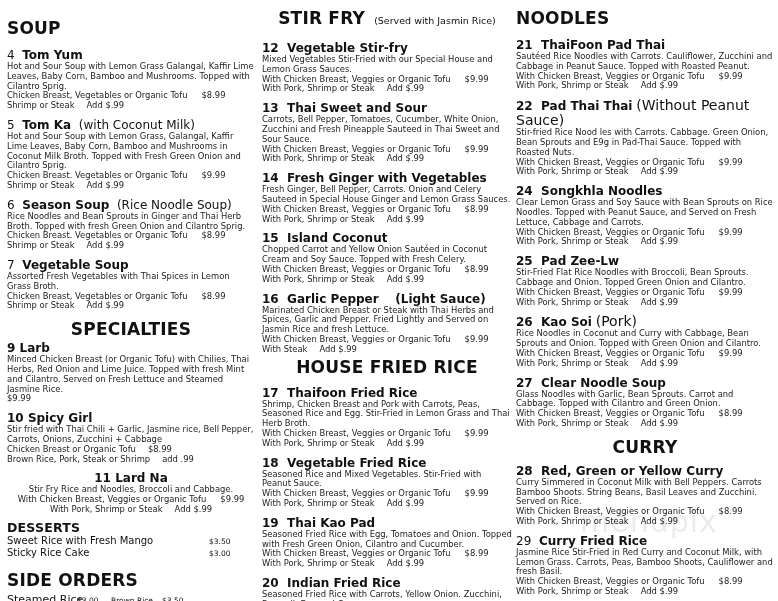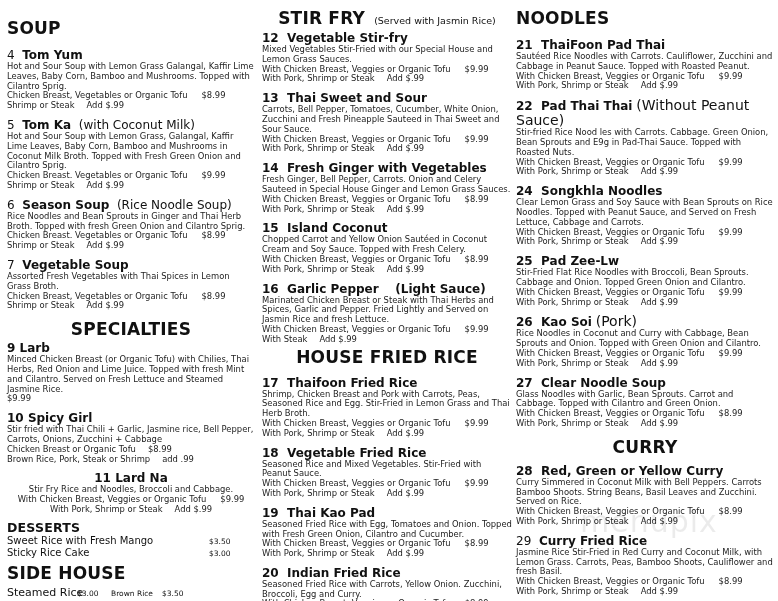--- a/index.html
+++ b/index.html
@@ -73,37 +73,37 @@
   </div>
   <div class="item" style="margin-bottom:5px;text-align:center;">
     <div class="item-title"><b><span>11</span> <span>Lard Na</span></b></div>
     <div class="desc">Stir Fry Rice and Noodles, Broccoli and Cabbage.</div>
     <div class="price-line"><span>With Chicken Breast, Veggies or Organic Tofu</span><span class="price">$9.99</span></div>
     <div class="price-line"><span>With Pork, Shrimp or Steak</span><span class="tab">Add $.99</span></div>
   </div>
 
   <div class="sec-title" style="font-size:12.5px;">DESSERTS</div>
   <div class="dessert"><span>Sweet Rice with Fresh Mango</span><span class="p">$3.50</span></div>
-  <div class="dessert" style="margin-bottom:4px;"><span>Sticky Rice Cake</span><span class="p">$3.00</span></div>
-
-  <div class="sec-title">SIDE HOUSE</div>
+  <div class="dessert" style="margin-bottom:11px;"><span>Sticky Rice Cake</span><span class="p">$3.00</span></div>
+
+  <div class="sec-title">SIDE ORDERS</div>
   <div class="side-row" style="margin-top:2px;">
     <span>Steamed Rice</span>
     <span class="sm" style="left:70px;">$3.00</span>
     <span class="sm" style="left:104px;">Brown Rice</span>
     <span class="sm" style="left:155px;">$3.50</span>
   </div>
   <div class="side-row" style="margin-top:4px;font-size:11.5px;">
     <span>Thai Iced Tea</span>
     <span class="sm" style="left:156px;">$3.00</span>
   </div>
 </div>
 
 <div class="col" id="c2">
-  <div style="text-align:center;margin-top:8px;margin-bottom:3px;">
+  <div style="text-align:center;margin-top:8px;margin-bottom:13px;">
     <span class="sec-title">STIR FRY</span>
     <span style="font-size:9.5px;margin-left:4px;">(Served with Jasmin Rice)</span>
   </div>
 
   <div class="item">
     <div class="item-title"><b><span>12</span>&nbsp; <span>Vegetable Stir-fry</span></b></div>
     <div class="desc">Mixed Vegetables Stir-Fried with our Special House and Lemon Grass Sauces.</div>
     <div class="price-line"><span>With Chicken Breast, Veggies or Organic Tofu</span><span class="price">$9.99</span></div>
     <div class="price-line"><span>With Pork, Shrimp or Steak</span><span class="tab">Add $.99</span></div>
   </div>

